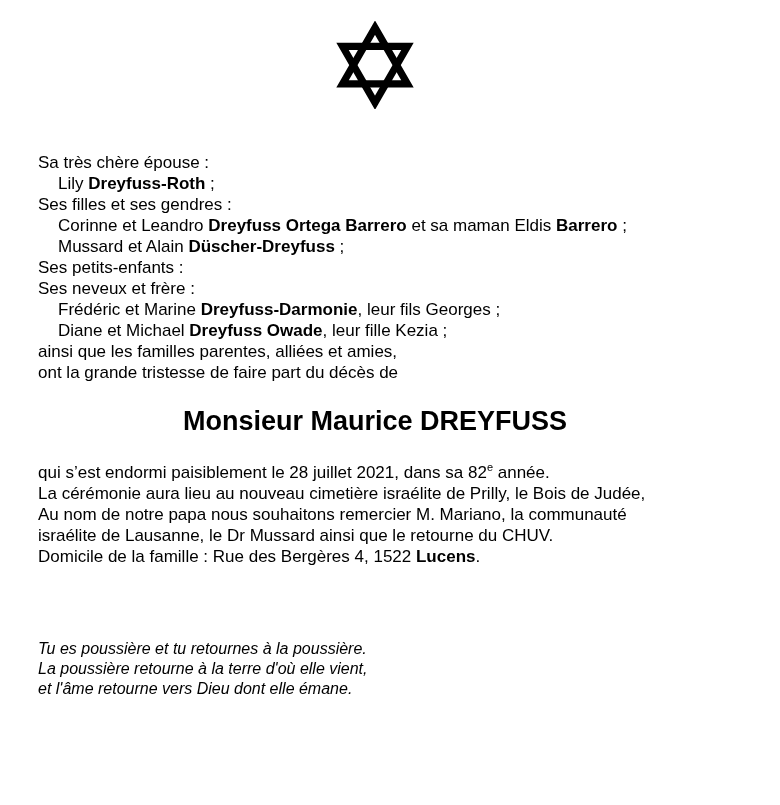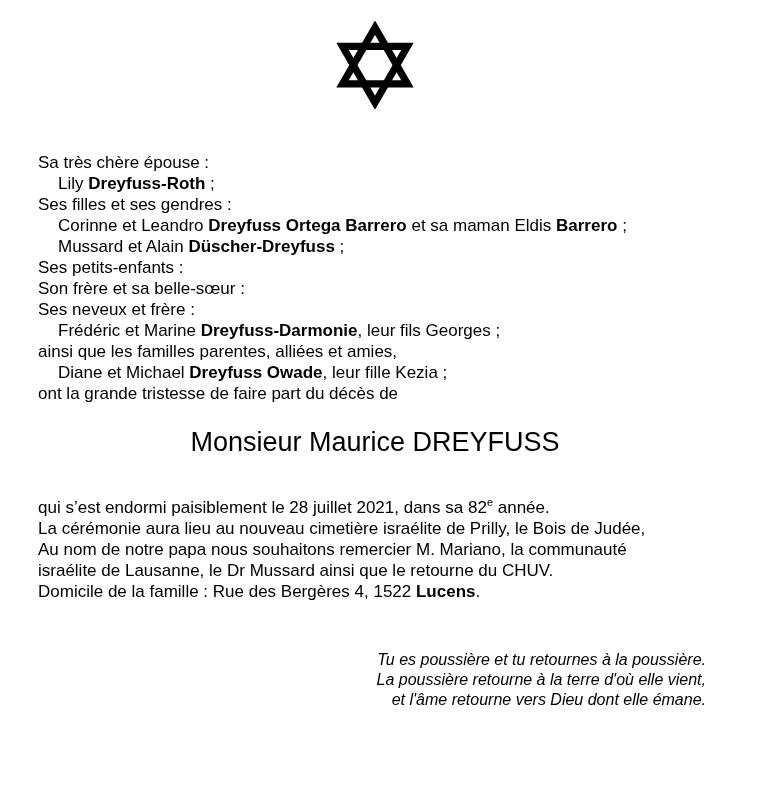--- a/index.html
+++ b/index.html
@@ -30,29 +30,28 @@
   .line {
     font-size: 17px;
     line-height: 21px;
     white-space: nowrap;
   }
   .line.indent { padding-left: 20px; }
   .title {
     margin-top: 24px;
     font-size: 27px;
     line-height: 28px;
-    font-weight: 400;
+    font-weight: 700;
     text-align: center;
     letter-spacing: 0px;
   }
-  .details { margin-top: 41px; }
+  .details { margin-top: 27px; }
   .quote {
-    margin-top: 48px;
+    margin-top: 72px;
     padding-right: 6px;
-    text-align: right;
     font-style: italic;
   }
   .quote .line { font-size: 16px; line-height: 20px; }
   b { font-weight: 700; }
   sup {
     font-size: 11px;
     line-height: 0;
     vertical-align: super;
   }
 </style>
@@ -69,25 +68,24 @@
       </svg>
     </div>
 
     <div class="family-list">
         <div class="line"><span>Sa très chère épouse :</span></div>
         <div class="line indent"><span>Lily </span><b>Dreyfuss-Roth</b><span> ;</span></div>
         <div class="line"><span>Ses filles et ses gendres :</span></div>
         <div class="line indent"><span>Corinne et Leandro </span><b>Dreyfuss Ortega Barrero</b><span> et sa maman Eldis </span><b>Barrero</b><span> ;</span></div>
         <div class="line indent"><span>Mussard et Alain </span><b>Düscher-Dreyfuss</b><span> ;</span></div>
         <div class="line"><span>Ses petits-enfants :</span></div>
-        <div class="line"><span>Son frère et sa belle-sœur :</span></div>
         <div class="line"><span>Ses neveux et frère :</span></div>
         <div class="line indent"><span>Frédéric et Marine </span><b>Dreyfuss-Darmonie</b><span>, leur fils Georges ;</span></div>
+        <div class="line indent"><span>Diane et Michael </span><b>Dreyfuss Owade</b><span>, leur fille Kezia ;</span></div>
         <div class="line"><span>ainsi que les familles parentes, alliées et amies,</span></div>
-        <div class="line indent"><span>Diane et Michael </span><b>Dreyfuss Owade</b><span>, leur fille Kezia ;</span></div>
         <div class="line"><span>ont la grande tristesse de faire part du décès de</span></div>
       </div>
 
     <div class="title">Monsieur Maurice DREYFUSS</div>
 
     <div class="details">
         <div class="line"><span>qui s’est endormi paisiblement le 28 juillet 2021, dans sa 82</span><sup>e</sup><span> année.</span></div>
         <div class="line"><span>La cérémonie aura lieu au nouveau cimetière israélite de Prilly, le Bois de Judée,</span></div>
         <div class="line"><span>Au nom de notre papa nous souhaitons remercier M. Mariano, la communauté</span></div>
         <div class="line"><span>israélite de Lausanne, le Dr Mussard ainsi que le retourne du CHUV.</span></div>

